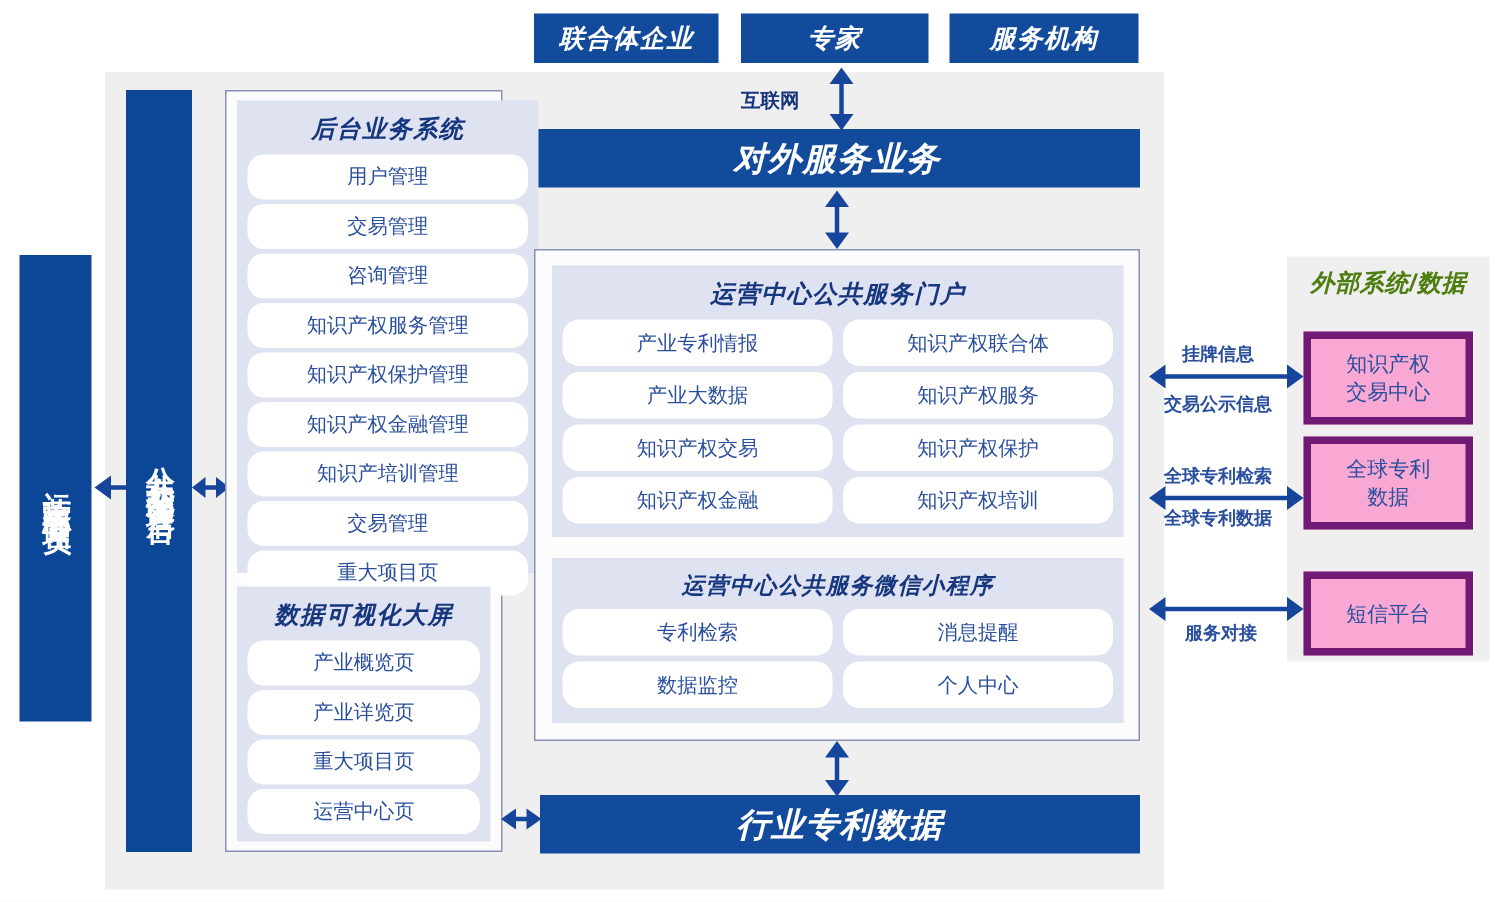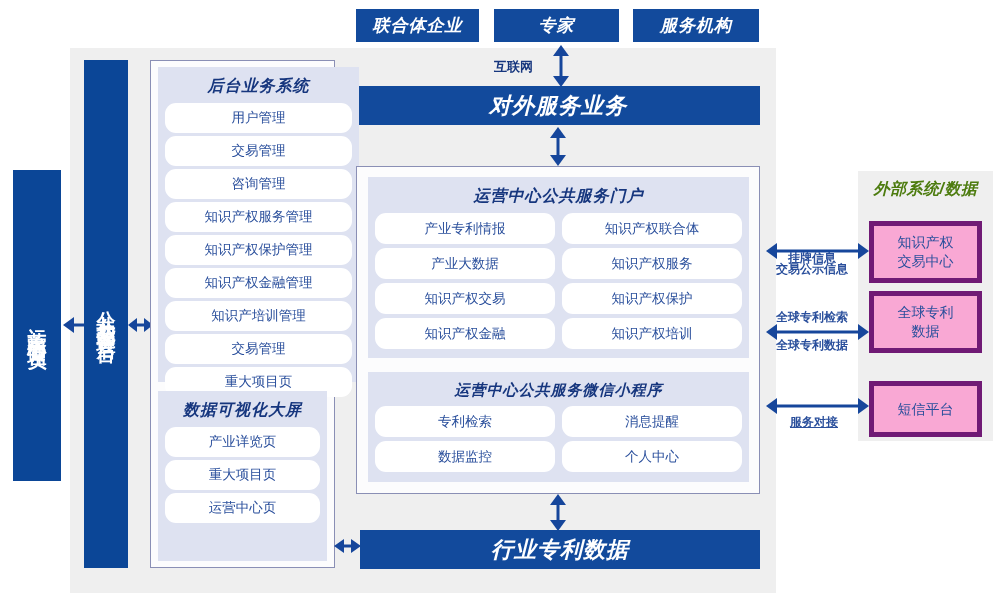--- a/index.html
+++ b/index.html
@@ -200,20 +200,21 @@
     <div class="cell">知识产权服务管理</div>
     <div class="cell">知识产权保护管理</div>
     <div class="cell">知识产权金融管理</div>
     <div class="cell">知识产培训管理</div>
     <div class="cell">交易管理</div>
     <div class="cell">重大项目页</div>
   </div>
 
   <div class="panel list" style="left:158px;top:391px;width:169px;height:170px;">
     <div class="panel-title">数据可视化大屏</div>
+    <div class="cell">产业概览页</div>
     <div class="cell">产业详览页</div>
     <div class="cell">重大项目页</div>
     <div class="cell">运营中心页</div>
   </div>
 
   <svg class="arrow" style="left:334px;top:534px;" width="28" height="24" viewBox="0 0 28 24">
     <line x1="6" y1="12" x2="22" y2="12" stroke="#16469b" stroke-width="3"></line>
     <polygon points="0,12 10,5 10,19" fill="#16469b"></polygon>
     <polygon points="27,12 17,5 17,19" fill="#16469b"></polygon>
   </svg>
@@ -263,36 +264,36 @@
 交易中心</span>
   </div>
   <div class="ext-box" style="left:869px;top:291px;width:113px;height:62px;">
     <span style="white-space:pre-line;">全球专利
 数据</span>
   </div>
   <div class="ext-box" style="left:869px;top:381px;width:113px;height:56px;">
     <span style="white-space:pre-line;">短信平台</span>
   </div>
 
-  <div class="arr-label" style="left:788px;top:228px;margin-top:22px;">挂牌信息</div>
+  <div class="arr-label" style="left:788px;top:228px;">挂牌信息</div>
   <svg class="arrow" style="left:766px;top:240px;" width="104" height="22" viewBox="0 0 104 22">
     <line x1="9" y1="11" x2="95" y2="11" stroke="#16469b" stroke-width="3"></line>
     <polygon points="0,11 11,3 11,19" fill="#16469b"></polygon>
     <polygon points="103,11 92,3 92,19" fill="#16469b"></polygon>
   </svg>
   <div class="arr-label" style="left:776px;top:261px;">交易公示信息</div>
 
   <div class="arr-label" style="left:776px;top:309px;">全球专利检索</div>
   <svg class="arrow" style="left:766px;top:321px;" width="104" height="22" viewBox="0 0 104 22">
     <line x1="9" y1="11" x2="95" y2="11" stroke="#16469b" stroke-width="3"></line>
     <polygon points="0,11 11,3 11,19" fill="#16469b"></polygon>
     <polygon points="103,11 92,3 92,19" fill="#16469b"></polygon>
   </svg>
   <div class="arr-label" style="left:776px;top:337px;">全球专利数据</div>
 
   <svg class="arrow" style="left:766px;top:395px;" width="104" height="22" viewBox="0 0 104 22">
     <line x1="9" y1="11" x2="95" y2="11" stroke="#16469b" stroke-width="3"></line>
     <polygon points="0,11 11,3 11,19" fill="#16469b"></polygon>
     <polygon points="103,11 92,3 92,19" fill="#16469b"></polygon>
   </svg>
-  <div class="arr-label" style="left:790px;top:414px;text-decoration:underline;">服务对接</div>
+  <div class="arr-label" style="left:790px;top:414px;">服务对接</div>
 
 </div>
 
 </body></html>

